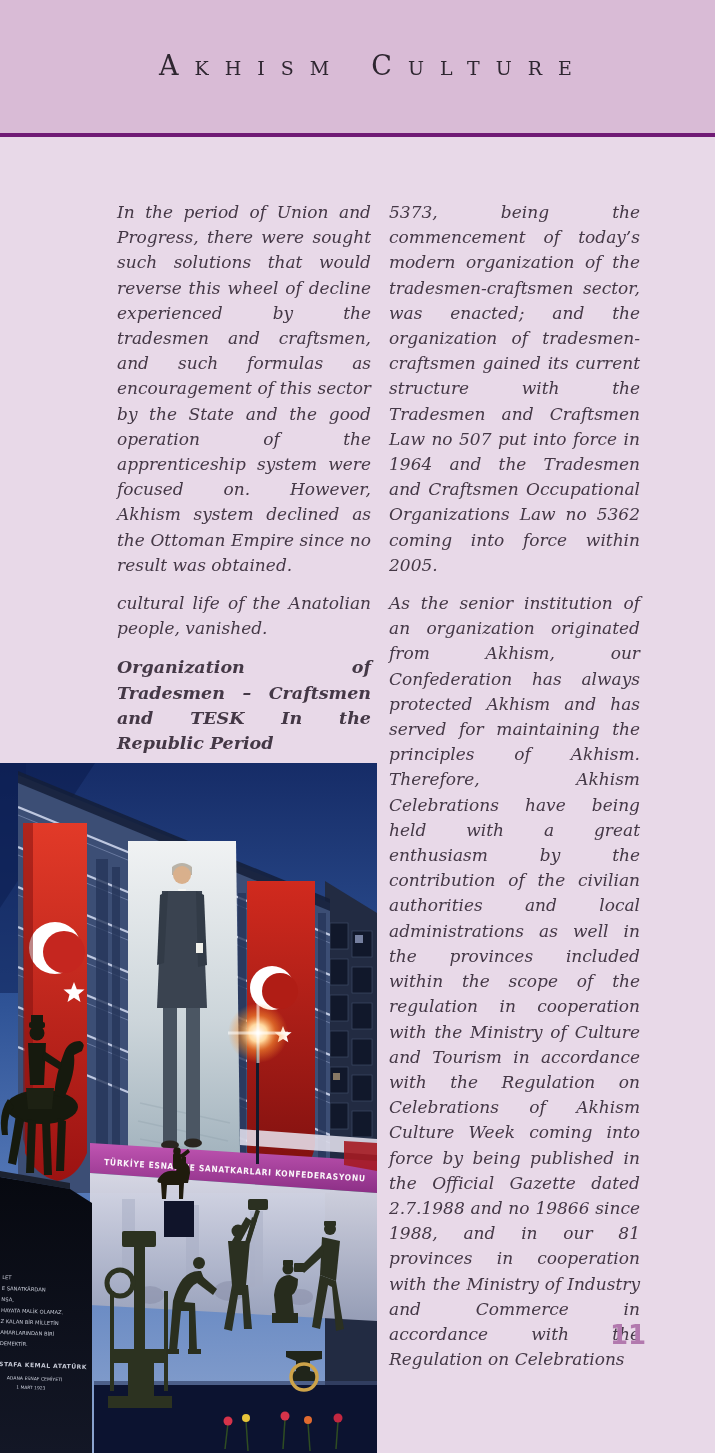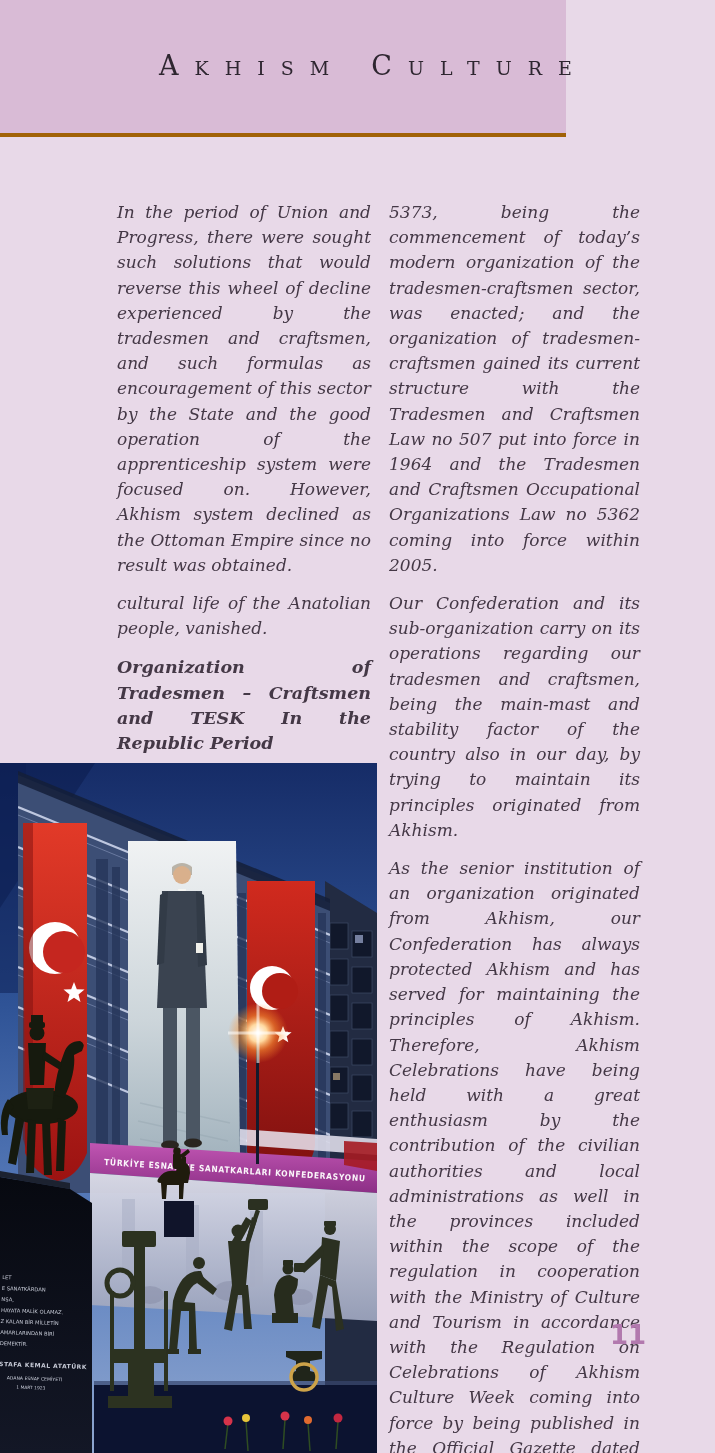--- a/index.html
+++ b/index.html
@@ -4,23 +4,23 @@
 <style>
   html,body{margin:0;padding:0;background:#6b6b6b;}
   .page{
     position:relative;
     width:715px;height:1453px;
     background:#e8d9e8;
     overflow:hidden;
     font-family:"DejaVu Serif", serif;
   }
   .header-band{
-    position:absolute;left:0;top:0;width:566px;height:133px;
+    position:absolute;left:0;top:0;width:715px;height:133px;
     background:#d9bbd6;
-    border-bottom:4px solid #a16207;
+    border-bottom:4px solid #701a75;
     box-sizing:content-box;
   }
   .title{
     position:absolute;left:0;top:50px;width:715px;
     text-align:center;
     color:#2e2630;
     letter-spacing:16px;
     padding-left:16px;
     font-family:"DejaVu Serif", serif;
     white-space:nowrap;
@@ -75,21 +75,20 @@
 
   <div class="col col-left">
     <p>In the period of Union and Progress, there were sought such solutions that would reverse this wheel of decline experienced by the tradesmen and craftsmen, and such formulas as encouragement of this sector by the State and the good operation of the apprenticeship system were focused on. However, Akhism system declined as the Ottoman Empire since no result was obtained.</p>
     <p>cultural life of the Anatolian people, vanished.</p>
     <h3>Organization of Tradesmen – Craftsmen and TESK In the Republic Period</h3>
     <p>With the establishment of the Republic, the Craftsmen’s Association and Craftsmen’s Union Law no</p>
   </div>
 
   <div class="col col-right">
     <p>5373, being the commencement of today’s modern organization of the tradesmen-craftsmen sector, was enacted; and the organization of tradesmen-craftsmen gained its current structure with the Tradesmen and Craftsmen Law no 507 put into force in 1964 and the Tradesmen and Craftsmen Occupational Organizations Law no 5362 coming into force within 2005.</p>
-    <p>Our Confederation and its sub-organization carry on its operations regarding our tradesmen and craftsmen, being the main-mast and stability factor of the country also in our day, by trying to maintain its principles originated from Akhism.</p>
     <p>As the senior institution of an organization originated from Akhism, our Confederation has always protected Akhism and has served for maintaining the principles of Akhism. Therefore, Akhism Celebrations have being held with a great enthusiasm by the contribution of the civilian authorities and local administrations as well in the provinces included within the scope of the regulation in cooperation with the Ministry of Culture and Tourism in accordance with the Regulation on Celebrations of Akhism Culture Week coming into force by being published in the Official Gazette dated 2.7.1988 and no 19866 since 1988, and in our 81 provinces in cooperation with the Ministry of Industry and Commerce in accordance with the Regulation on Celebrations</p>
   </div>
 
   <div class="photo">
     <svg width="377" height="690" viewBox="0 0 377 690">
       <defs>
         <linearGradient id="sky" x1="0" y1="0" x2="0" y2="1">
           <stop offset="0%" stop-color="#162c67"></stop>
           <stop offset="35%" stop-color="#2f5396"></stop>
           <stop offset="70%" stop-color="#5e82c0"></stop>

